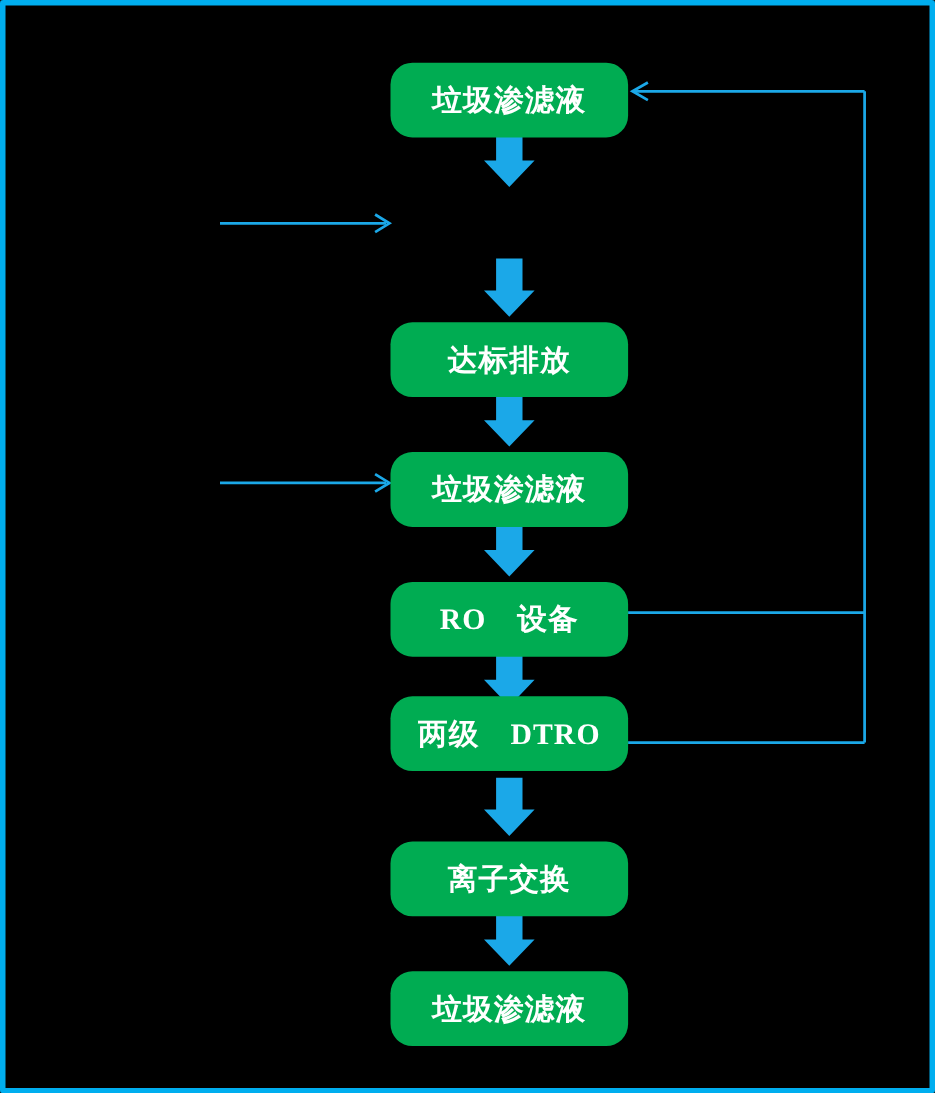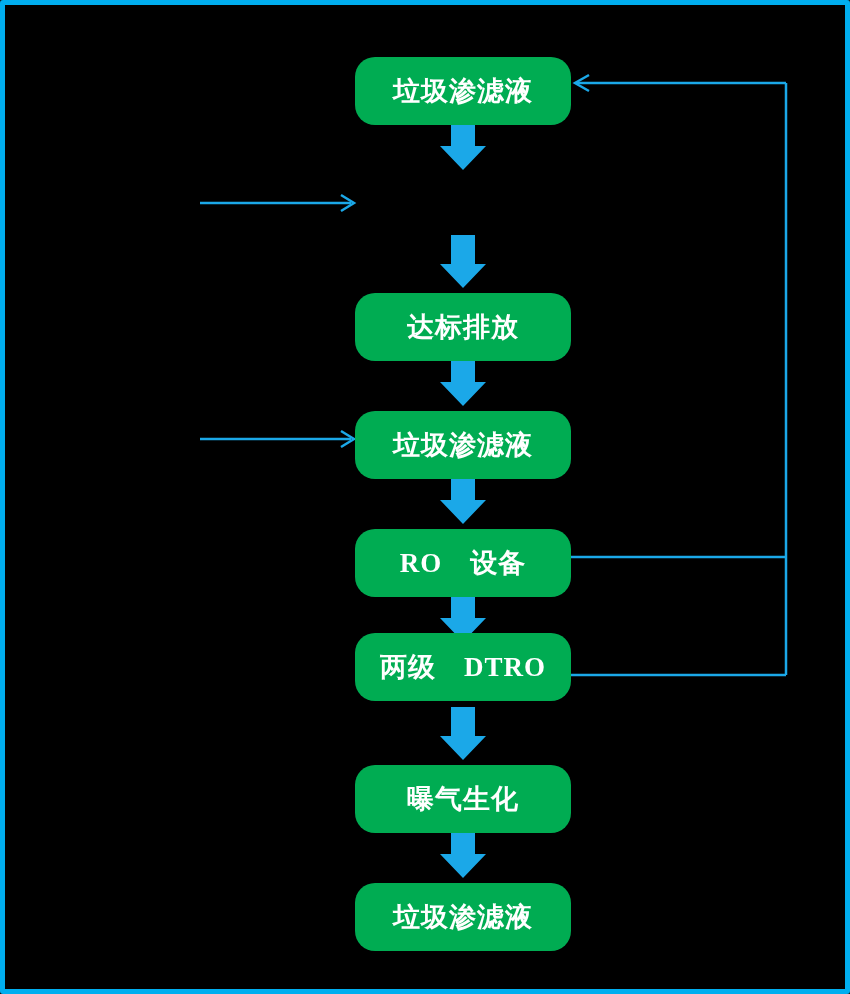--- a/index.html
+++ b/index.html
@@ -99,19 +99,19 @@
   <div class="node" style="top:406px">
     <span class="node-label">垃圾渗滤液</span>
   </div>
   <div class="node" style="top:524px">
     <span class="node-label">RO　设备</span>
   </div>
   <div class="node" style="top:628px">
     <span class="node-label">两级　DTRO</span>
   </div>
   <div class="node" style="top:760px">
-    <span class="node-label">曝气生化</span>
+    <span class="node-label">离子交换</span>
   </div>
   <div class="node" style="top:878px">
     <span class="node-label">垃圾渗滤液</span>
   </div>
 
 </div>
 
 </body></html>

